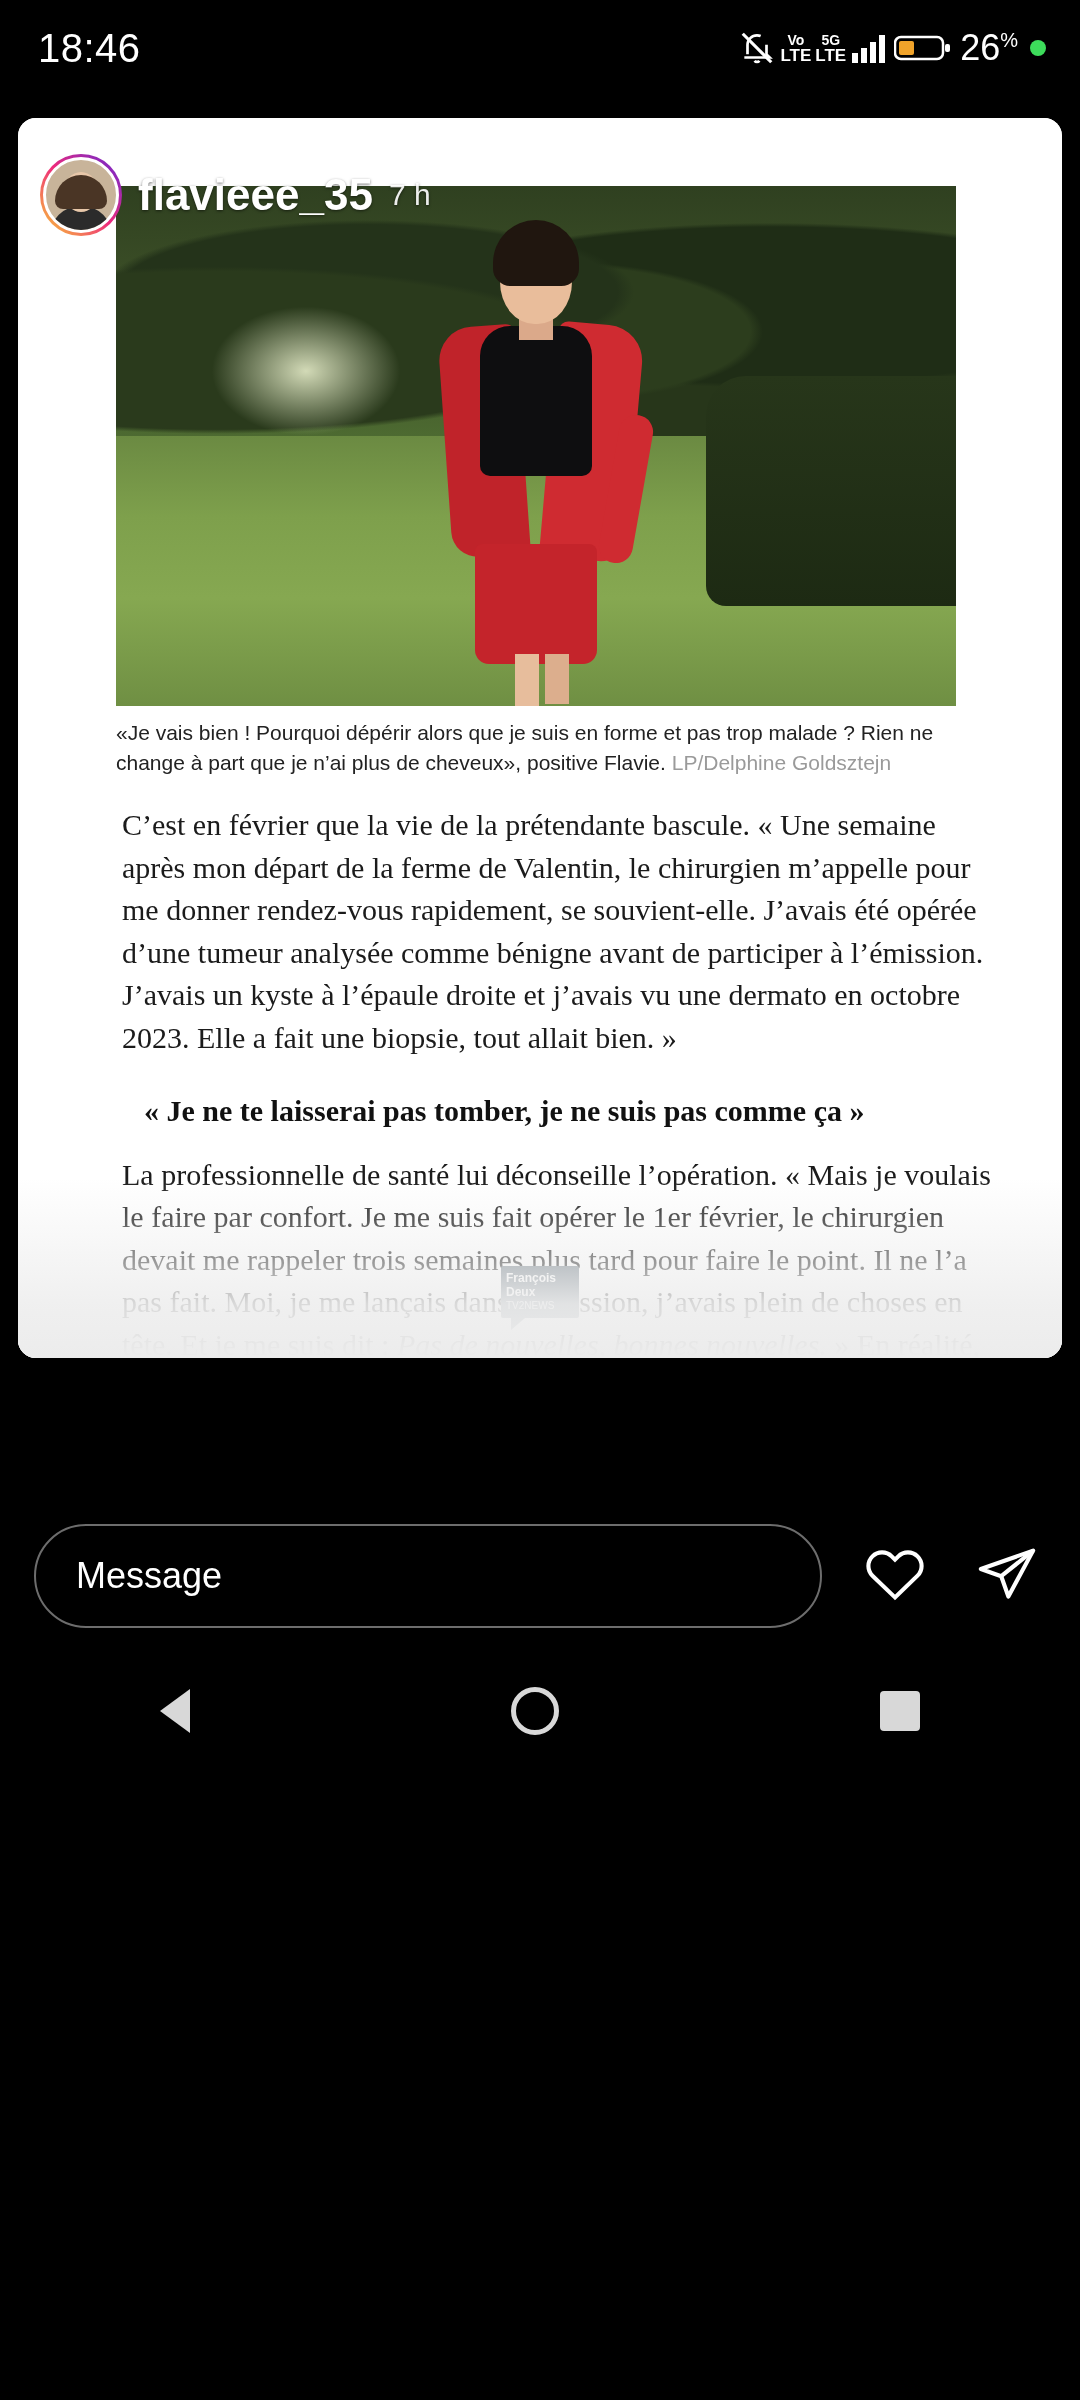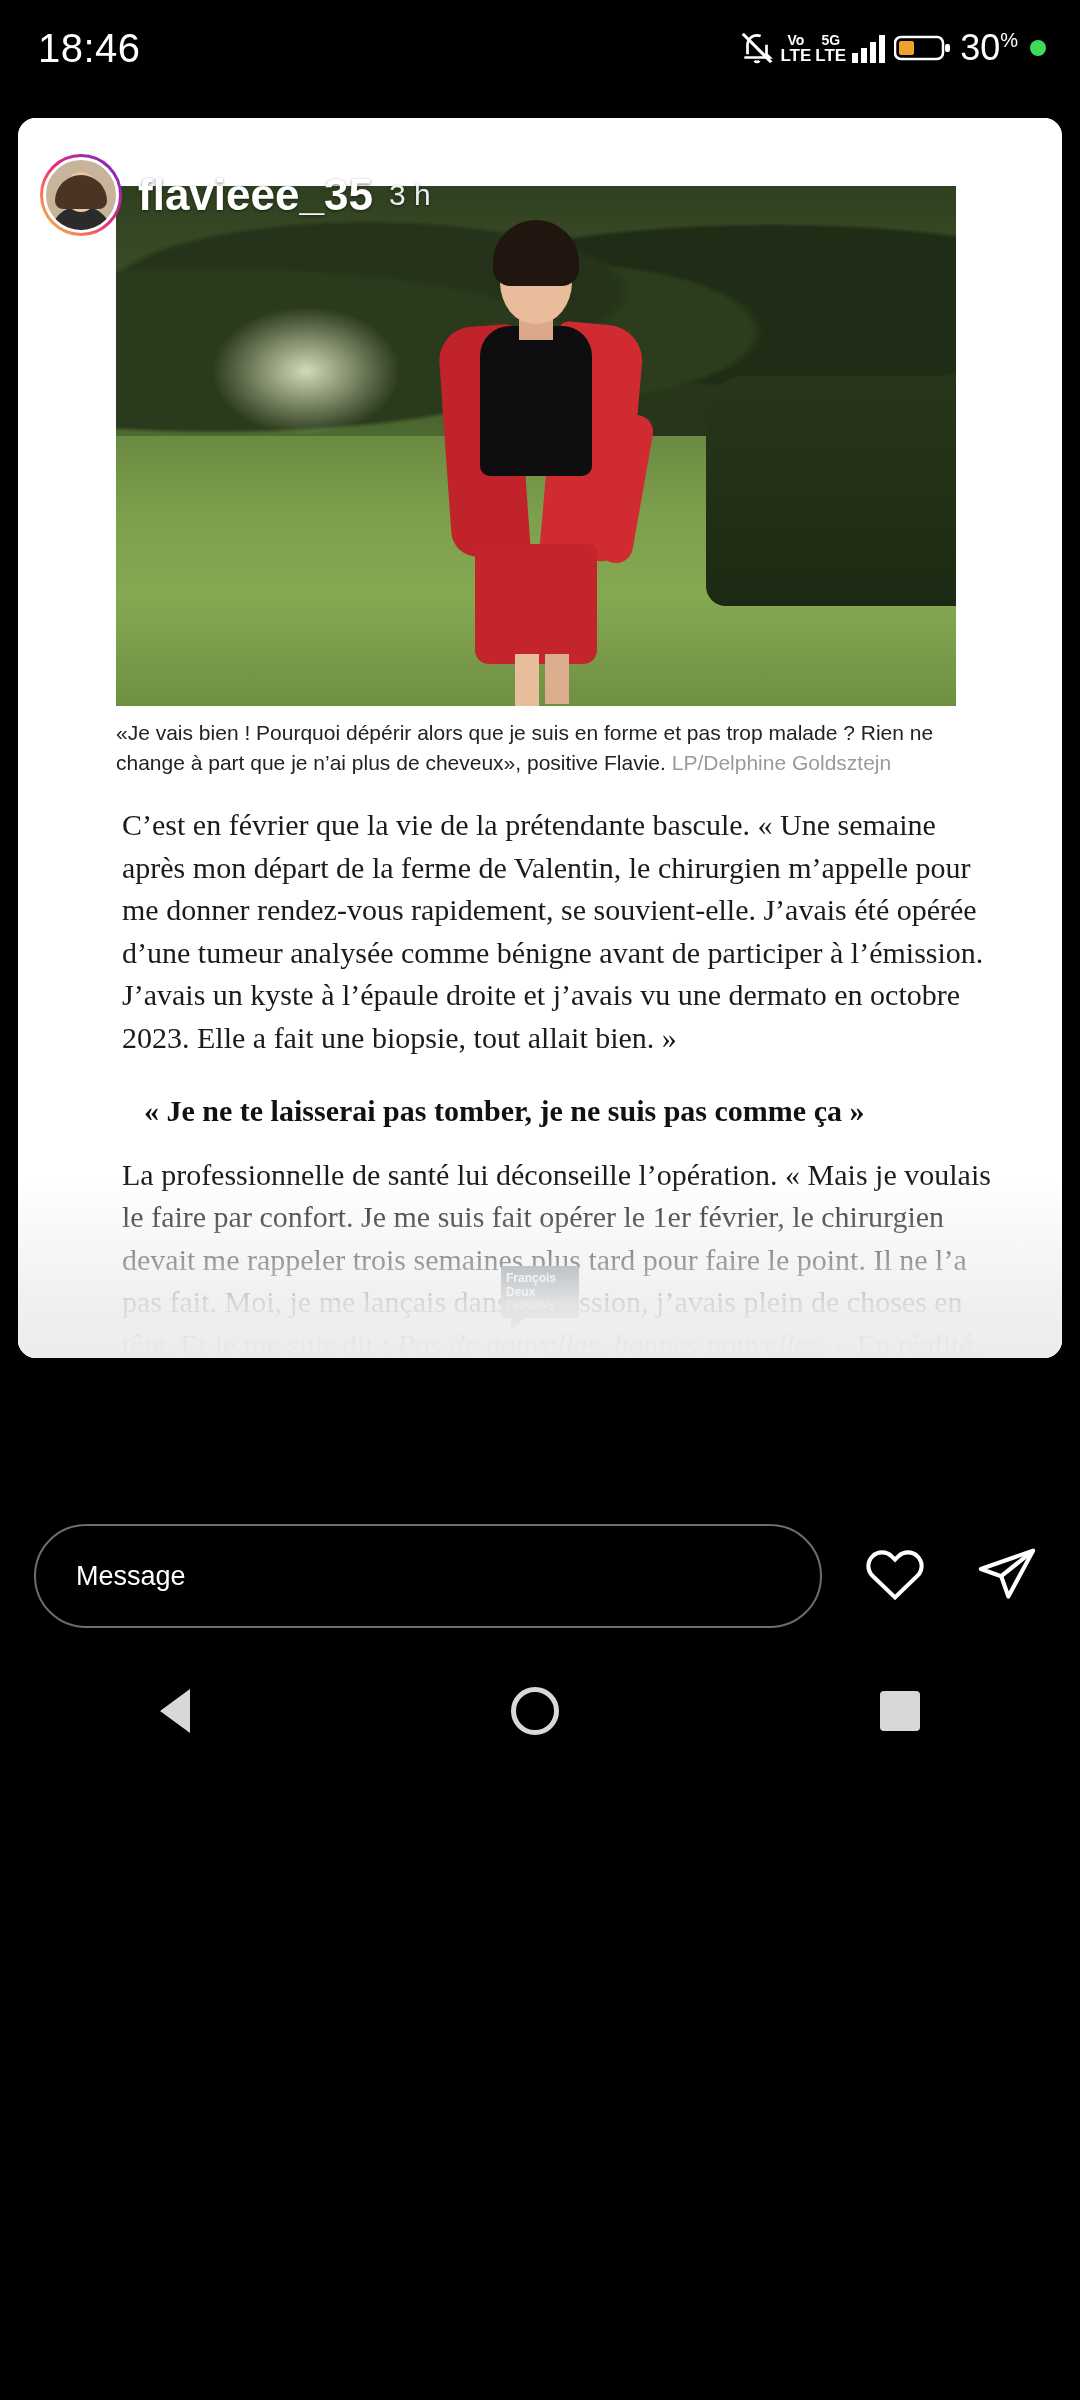--- a/index.html
+++ b/index.html
@@ -285,21 +285,21 @@
     flex: 1 1 auto;
     height: 104px;
     border: 2px solid #6d6d6d;
     border-radius: 52px;
     display: flex;
     align-items: center;
     padding: 0 40px;
   }
   .reply-input span {
     color: #fff;
-    font-size: 27px;
+    font-size: 36px;
   }
   .icon-btn { flex: 0 0 auto; padding: 6px; }
 
   
   .navbar {
     flex: 0 0 120px;
     background: #000;
     display: flex;
     align-items: center;
     justify-content: space-around;
@@ -353,21 +353,21 @@
           <rect x="29" y="4" width="6" height="28" fill="#fff"></rect>
         </svg>
       </span>
       <span>
         <svg width="58" height="30" viewBox="0 0 58 30">
           <rect x="1" y="4" width="48" height="22" rx="6" fill="none" stroke="#fff" stroke-width="2.5"></rect>
           <rect x="5" y="8" width="15" height="14" rx="2" fill="#f0a32a"></rect>
           <rect x="51" y="11" width="5" height="8" rx="2" fill="#fff"></rect>
         </svg>
       </span>
-      <span class="status-pct"><span>30</span><sup>%</sup></span>
+      <span class="status-pct"><span>26</span><sup>%</sup></span>
       <span class="green-dot"></span>
     </div>
   </div>
 
   <div class="story-wrap">
     <div class="story-card">
 
       <div class="article">
 
         <div class="photo">
@@ -424,21 +424,21 @@
       <div class="story-header">
         <div class="avatar-ring">
           <div class="avatar-inner">
             <div class="av-bg"></div>
             <div class="av-body"></div>
             <div class="av-face"></div>
             <div class="av-hair"></div>
           </div>
         </div>
         <div class="username">flavieee_35</div>
-        <div class="timestamp">3 h</div>
+        <div class="timestamp">7 h</div>
         <div class="more-dots">
           <i></i>
             <i></i>
             <i></i>
         </div>
       </div>
 
     </div>
   </div>
 

